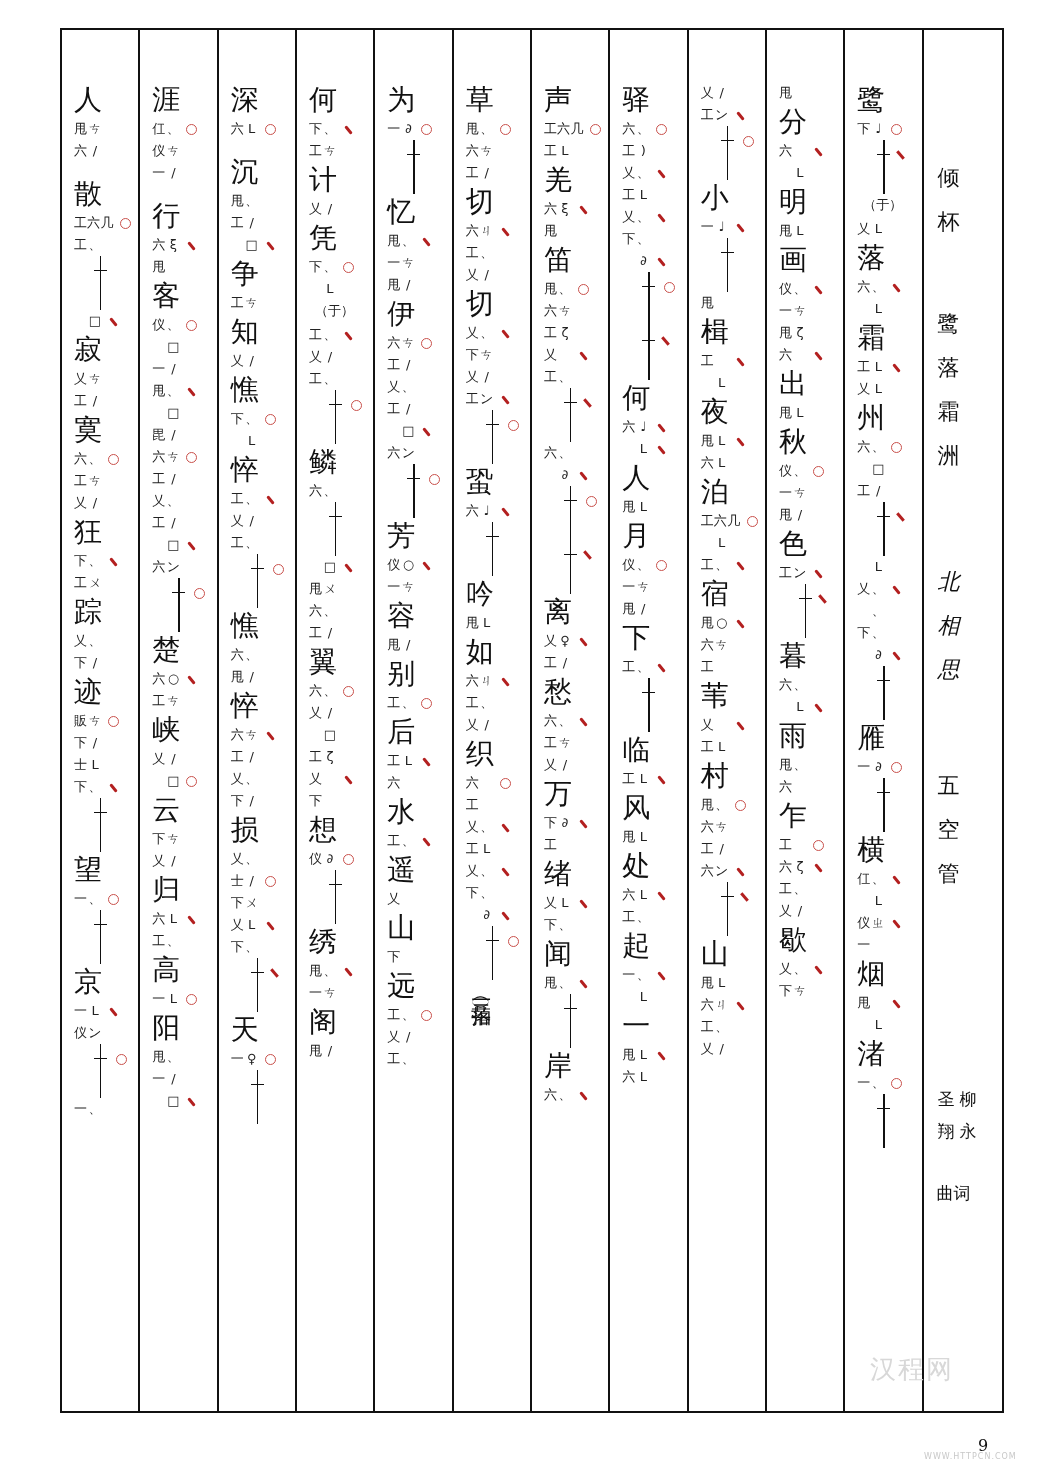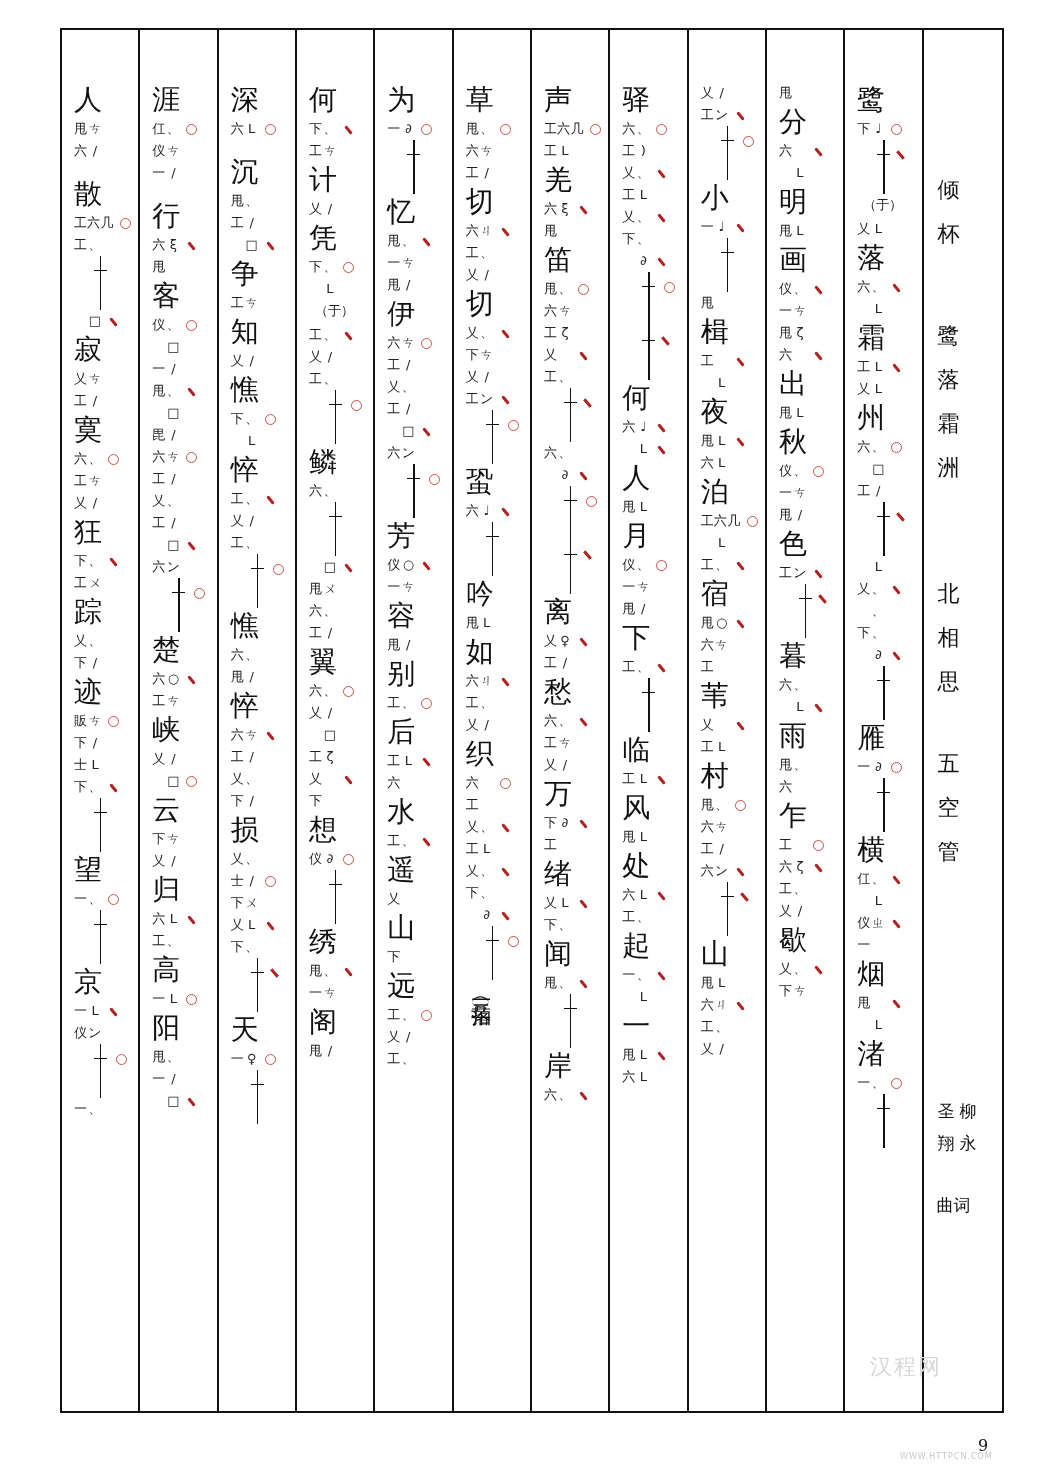--- a/index.html
+++ b/index.html
@@ -3,43 +3,43 @@
 <meta charset="utf-8">
 <style>
   html, body { margin:0; padding:0; background:#ffffff; }
   body { width:1055px; height:1468px; position:relative; overflow:hidden;
          font-family:"DejaVu Serif","Liberation Serif",serif; color:#111; }
   .page-frame { position:absolute; left:60px; top:28px; width:944px; height:1385px;
                 border:2px solid #111; box-sizing:border-box; display:flex; flex-direction:row; }
   .col { position:relative; width:78.6px; border-right:2px solid #111; box-sizing:border-box;
          overflow:hidden; padding-top:52px; }
   .col:last-child { border-right:none; }
-  .col.title-col { padding-top:16px;margin-top:12px; }
+  .col.title-col { padding-top:16px; }
   .cell { position:relative; margin-left:12px; }
   .lyric { font-size:28px; line-height:36px; height:36px; font-weight:500; letter-spacing:0;
            font-family:"DejaVu Serif","Liberation Serif",serif; }
   .note { font-size:13px; line-height:22px; height:22px; color:#222; position:relative; white-space:nowrap;
           font-family:"DejaVu Sans","Liberation Sans",sans-serif; }
   .note .sym { display:inline-block; min-width:14px; }
   .note .mk { display:inline-block; min-width:14px; text-align:center; }
   .note .red-circle { display:inline-block; width:9px; height:9px; border:1.3px solid #c9504b;
                       border-radius:50%; margin-left:6px; vertical-align:middle; }
   .note .red-tick { display:inline-block; width:3px; height:10px; background:#b32020;
                     transform:rotate(-40deg); margin-left:10px; border-radius:2px; vertical-align:middle; }
   .stem { height:54px; position:relative; }
   .stem::before { content:""; position:absolute; left:26px; top:0; width:1.3px; height:54px; background:#111; }
   .stem::after  { content:""; position:absolute; left:20px; top:14px; width:13px; height:1.3px; background:#111; }
   .gap { height:14px; }
   .paren { font-size:13px; line-height:22px; height:24px; padding-left:6px; color:#222; }
   .title-text { position:absolute; left:14px; font-size:22px; line-height:36px; width:30px;
                 font-family:"DejaVu Serif","Liberation Serif",serif; color:#111; }
   .credit { position:absolute; font-size:17px; line-height:30px; font-family:"DejaVu Serif","Liberation Serif",serif; }
   .page-number { position:absolute; left:978px; top:1436px; font-size:16px; }
-  .watermark { position:absolute; left:870px; top:1352px; font-size:22px; color:#d8d8d8; letter-spacing:2px; }
-  .watermark-url { position:absolute; left:900px; top:1452px; font-size:8px; color:#c8c8c8; letter-spacing:1px;
+  .watermark { position:absolute; left:870px; top:1352px; font-size:26px; color:#d8d8d8; letter-spacing:2px; }
+  .watermark-url { position:absolute; left:924px; top:1452px; font-size:8px; color:#c8c8c8; letter-spacing:1px;
                    font-family:"DejaVu Sans","Liberation Sans",sans-serif; }
   .vertical-note { writing-mode:vertical-rl; font-size:20px; margin-left:16px; margin-top:10px; line-height:24px; }
 </style>
 </head>
 <body>
 
 <div class="page-frame" id="frame">
     <div class="col">
       <div class="cell lyric">人</div>
       <div class="cell note"><span class="sym">甩</span><span class="mk">ㄘ</span></div>
@@ -485,22 +485,22 @@
       <div class="cell lyric">烟</div>
       <div class="cell note"><span class="sym">甩</span><span class="mk"></span><span class="red-tick"></span></div>
       <div class="cell note"><span class="sym"></span><span class="mk">L</span></div>
       <div class="cell lyric">渚</div>
       <div class="cell note"><span class="sym">一</span><span class="mk">、</span><span class="red-circle"></span></div>
       <div class="cell stem"></div>
     </div>
     <div class="col title-col">
   <div class="title-text" style="top: 126px; word-break: break-all; line-height: 44px;">倾杯</div>
   <div class="title-text" style="top: 272px; word-break: break-all; line-height: 44px;">鹭落霜洲</div>
-  <div class="title-text" style="top: 530px; word-break: break-all; line-height: 44px;">北相思</div>
-  <div class="title-text" style="top: 700px; word-break: break-all; line-height: 44px;">五空管</div>
+  <div class="title-text" style="top: 530px; word-break: break-all; line-height: 44px; font-style: italic;">北相思</div>
+  <div class="title-text" style="top: 734px; word-break: break-all; line-height: 44px;">五空管</div>
   <div class="credit" style="left:14px; top:1054px;">圣</div>
   <div class="credit" style="left:36px; top:1054px;">柳</div>
   <div class="credit" style="left:14px; top:1086px;">翔</div>
   <div class="credit" style="left:36px; top:1086px;">永</div>
   <div class="credit" style="left:13px; top:1148px;">曲词</div>
 </div>
   </div>
 
 <div class="watermark">汉程网</div>
 <div class="watermark-url">WWW.HTTPCN.COM</div>

